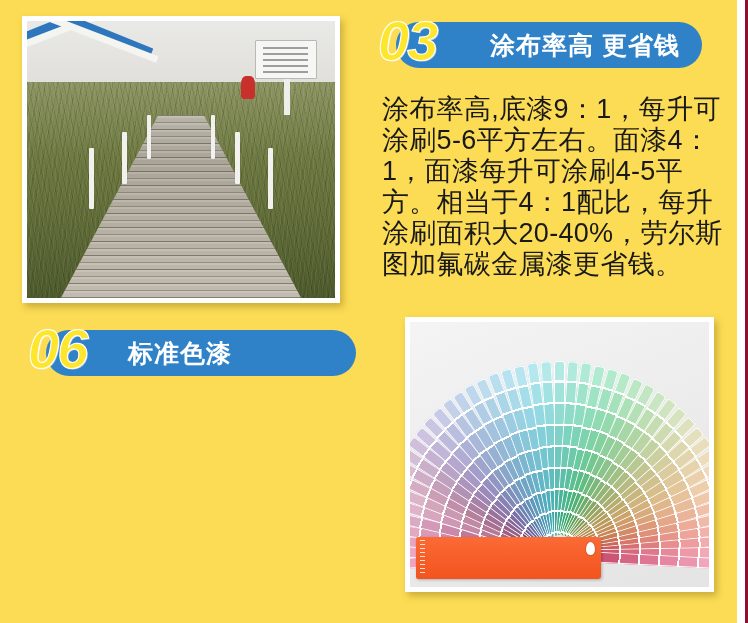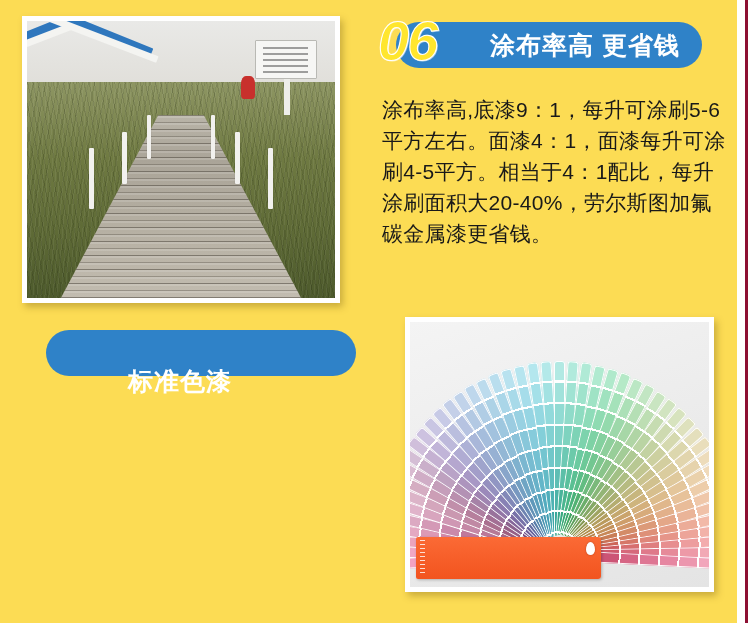--- a/index.html
+++ b/index.html
@@ -141,27 +141,27 @@
     -webkit-text-stroke:1px #ffffff;
     text-shadow:0 0 1px #fff, 1px 1px 0 rgba(255,255,255,.55);
     z-index:2;
   }
   .pill-title {
     position:absolute; top:0; height:46px; display:flex; align-items:center;
     color:#ffffff; font-size:25px; font-weight:bold; letter-spacing:1px;
     z-index:2;
   }
   #head-05 .pill-title { left:112px; }
-  #head-06 .pill-title { left:100px;margin-top:28px; }
+  #head-06 .pill-title { left:100px; }
 
   
   .body-text {
     position:absolute;
     color:#191919;
-    font-size:21px;
+    font-size:27px;
     line-height:31px;
     letter-spacing:.3px;
   }
   #text-05 { left:382px; top:94px; width:345px; }
   #text-06 { left:33px;  top:400px; width:355px; }
 </style>
 </head>
 <body>
 
 <div class="page">
@@ -188,28 +188,29 @@
       <div class="post" style="right:39%;top:34%;width:1.4%;height:16%;"></div>
 
       <div class="sign-post"></div>
       <div class="sign"></div>
       <div class="person"></div>
     </div>
   </div>
 
   <div class="section-head" id="head-05">
     <div class="pill"></div>
-    <div class="pill-num">06</div>
+    <div class="pill-num">03</div>
     <div class="pill-title">涂布率高 更省钱</div>
   </div>
 
   <div class="body-text" id="text-05">涂布率高,底漆9：1，每升可涂刷5-6平方左右。面漆4：1，面漆每升可涂刷4-5平方。相当于4：1配比，每升涂刷面积大20-40%，劳尔斯图加氟碳金属漆更省钱。</div>
 
   <div class="section-head" id="head-06">
     <div class="pill"></div>
+    <div class="pill-num">06</div>
     <div class="pill-title">标准色漆</div>
   </div>
 
 
   <div class="photo-frame" id="photo-fandeck">
     <div class="photo-inner">
       <div class="fd-bg"></div>
       <div class="fan" id="fan-blades">
           <div class="blade" style="background: linear-gradient(rgb(246, 178, 204) 0%, rgb(246, 178, 204) 10.0111%, rgb(255, 255, 255) 10.0111%, rgb(255, 255, 255) 11.1111%, rgb(242, 162, 193) 11.1111%, rgb(242, 162, 193) 21.1222%, rgb(255, 255, 255) 21.1222%, rgb(255, 255, 255) 22.2222%, rgb(236, 145, 180) 22.2222%, rgb(236, 145, 180) 32.2333%, rgb(255, 255, 255) 32.2333%, rgb(255, 255, 255) 33.3333%, rgb(229, 129, 167) 33.3333%, rgb(229, 129, 167) 43.3444%, rgb(255, 255, 255) 43.3444%, rgb(255, 255, 255) 44.4444%, rgb(222, 112, 154) 44.4444%, rgb(222, 112, 154) 54.4556%, rgb(255, 255, 255) 54.4556%, rgb(255, 255, 255) 55.5556%, rgb(213, 94, 140) 55.5556%, rgb(213, 94, 140) 65.5667%, rgb(255, 255, 255) 65.5667%, rgb(255, 255, 255) 66.6667%, rgb(203, 77, 126) 66.6667%, rgb(203, 77, 126) 76.6778%, rgb(255, 255, 255) 76.6778%, rgb(255, 255, 255) 77.7778%, rgb(193, 59, 111) 77.7778%, rgb(193, 59, 111) 87.7889%, rgb(255, 255, 255) 87.7889%, rgb(255, 255, 255) 88.8889%, rgb(181, 41, 95) 88.8889%, rgb(181, 41, 95) 98.9%, rgb(255, 255, 255) 98.9%, rgb(255, 255, 255) 100%); transform: rotate(-93deg); height: 177.163px; margin-left: -5.5px;"></div>
           <div class="blade" style="background: linear-gradient(rgb(245, 182, 206) 0%, rgb(245, 182, 206) 10.0111%, rgb(255, 255, 255) 10.0111%, rgb(255, 255, 255) 11.1111%, rgb(240, 167, 195) 11.1111%, rgb(240, 167, 195) 21.1222%, rgb(255, 255, 255) 21.1222%, rgb(255, 255, 255) 22.2222%, rgb(234, 151, 183) 22.2222%, rgb(234, 151, 183) 32.2333%, rgb(255, 255, 255) 32.2333%, rgb(255, 255, 255) 33.3333%, rgb(227, 135, 170) 33.3333%, rgb(227, 135, 170) 43.3444%, rgb(255, 255, 255) 43.3444%, rgb(255, 255, 255) 44.4444%, rgb(219, 118, 157) 44.4444%, rgb(219, 118, 157) 54.4556%, rgb(255, 255, 255) 54.4556%, rgb(255, 255, 255) 55.5556%, rgb(210, 102, 143) 55.5556%, rgb(210, 102, 143) 65.5667%, rgb(255, 255, 255) 65.5667%, rgb(255, 255, 255) 66.6667%, rgb(200, 85, 129) 66.6667%, rgb(200, 85, 129) 76.6778%, rgb(255, 255, 255) 76.6778%, rgb(255, 255, 255) 77.7778%, rgb(190, 67, 114) 77.7778%, rgb(190, 67, 114) 87.7889%, rgb(255, 255, 255) 87.7889%, rgb(255, 255, 255) 88.8889%, rgb(178, 50, 99) 88.8889%, rgb(178, 50, 99) 98.9%, rgb(255, 255, 255) 98.9%, rgb(255, 255, 255) 100%); transform: rotate(-88.9565deg); height: 178.291px; margin-left: -5.5px;"></div>

